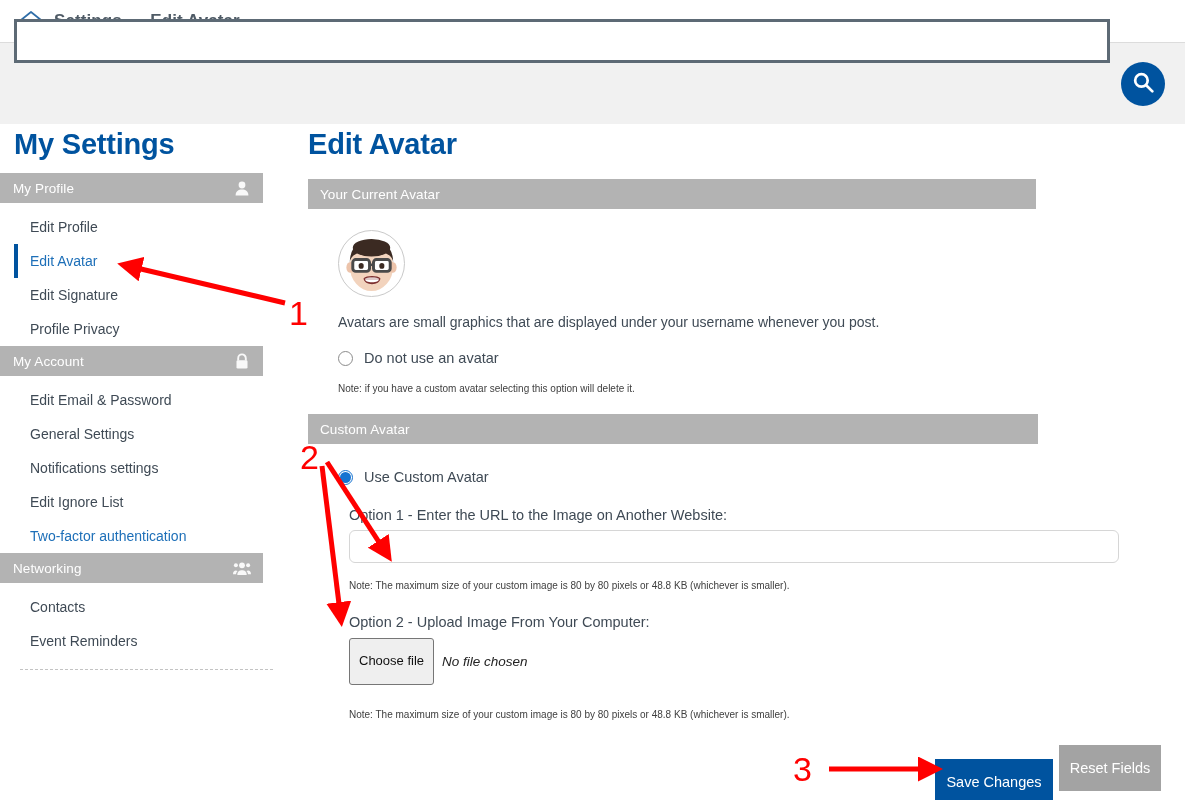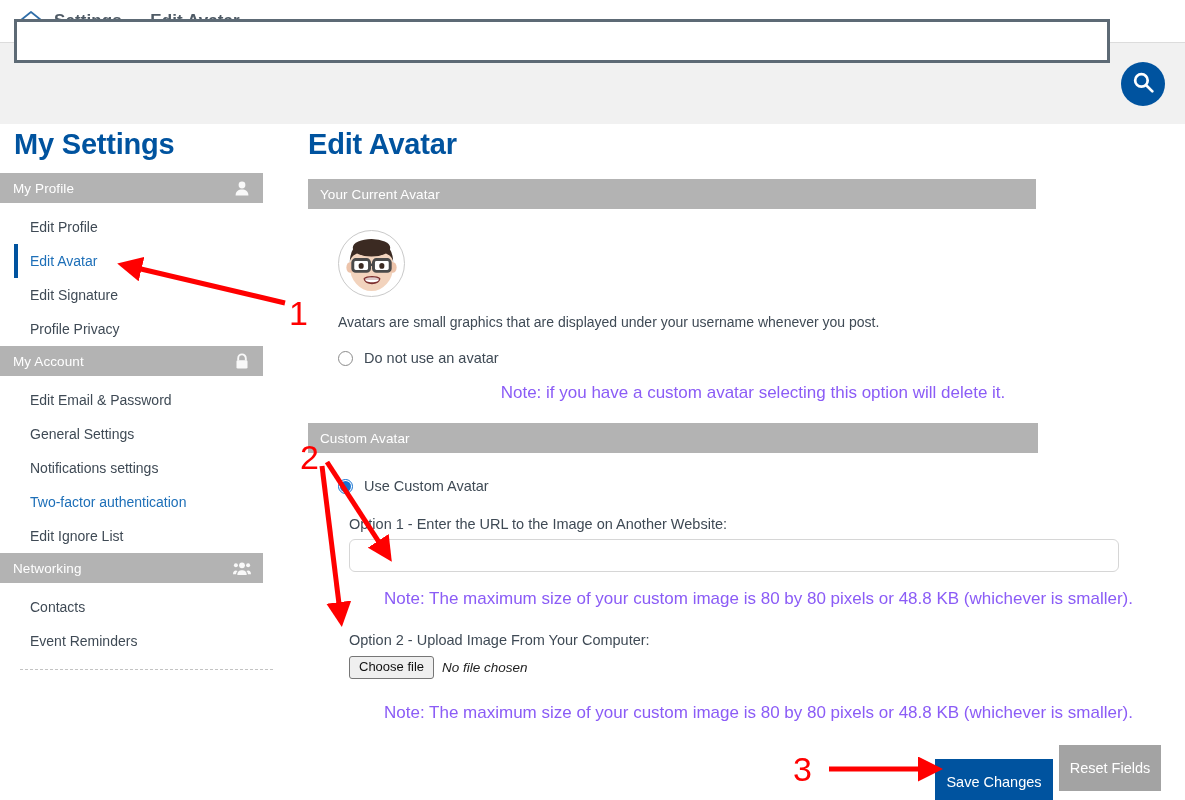--- a/index.html
+++ b/index.html
@@ -102,39 +102,39 @@
     width: 15px; height: 15px; border-radius: 50%;
     border: 1px solid #8b8b8b; background: #fff; flex: none;
     display: flex; align-items: center; justify-content: center;
   }
   .radio.checked { border: 1px solid #1673d1; }
   .radio.checked::after {
     content: ""; width: 11px; height: 11px; border-radius: 50%;
     background: #1673d1; display: block;
   }
   .radio-label { font-size: 14.5px; color: #3f4a55; }
-  .note { font-size: 17px; color: #8b5cf6; text-align: center; }
+  .note { font-size: 10px; color: #404040; }
   .note-delete { margin: 17px 0 0 30px; }
 
   .opt-block { margin-left: 41px; }
   .opt-label { font-size: 14.5px; color: #3f4a55; margin-top: 22px; }
   .url-input {
     display: block; width: 770px; height: 33px; margin-top: 7px;
     border: 1px solid #d6d6d6; border-radius: 6px; background: #fff;
     font-size: 14px; padding: 0 9px; color: #222; outline: none;
     font-family: "Liberation Sans", sans-serif;
   }
   .note-size-1 { margin-top: 17px; }
   .opt2-label { font-size: 14.5px; color: #3f4a55; margin-top: 23px; }
   .file-row { display: flex; align-items: center; gap: 8px; margin-top: 8px; }
   .choose-file-btn {
     font-family: "Liberation Sans", sans-serif; font-size: 13px;
     color: #111; background: #efefef;
     border: 1px solid #767676; border-radius: 3px;
-    padding: 3px 9px; cursor: pointer; line-height: 1.15;
+    padding: 15px 9px; cursor: pointer; line-height: 1.15;
   }
   .file-status { font-size: 13.5px; color: #222; font-style: italic; }
   .note-size-2 { margin-top: 24px; }
 
   
   .btn-row {
     position: absolute; left: 935px; top: 745px;
     display: flex; gap: 6px;
   }
   .btn {
@@ -215,25 +215,25 @@
         </div>
         <div class="nav-item first-in-group">
           <span>Edit Email &amp; Password</span>
         </div>
         <div class="nav-item">
           <span>General Settings</span>
         </div>
         <div class="nav-item">
           <span>Notifications settings</span>
         </div>
+        <div class="nav-item">
+          <span>Edit Ignore List</span>
+        </div>
         <div class="nav-item link">
           <span>Two-factor authentication</span>
-        </div>
-        <div class="nav-item">
-          <span>Edit Ignore List</span>
         </div>
         <div class="nav-group-head">
           <span>Networking</span>
           <span>
             <svg class="gicon" viewBox="0 0 18 16" fill="#ffffff">
               <circle cx="9" cy="5.3" r="2.9"></circle>
               <path d="M4.3 15 C4.3 11.6 6.4 10.2 9 10.2 C11.6 10.2 13.7 11.6 13.7 15 Z"></path>
               <circle cx="2.9" cy="5.2" r="2"></circle>
               <path d="M0 14.2 C0 11.6 1.2 10.4 2.9 10.4 C3.6 10.4 4.1 10.6 4.6 10.9 C3.6 11.8 3.1 12.9 3.1 14.2 Z"></path>
               <circle cx="15.1" cy="5.2" r="2"></circle>

